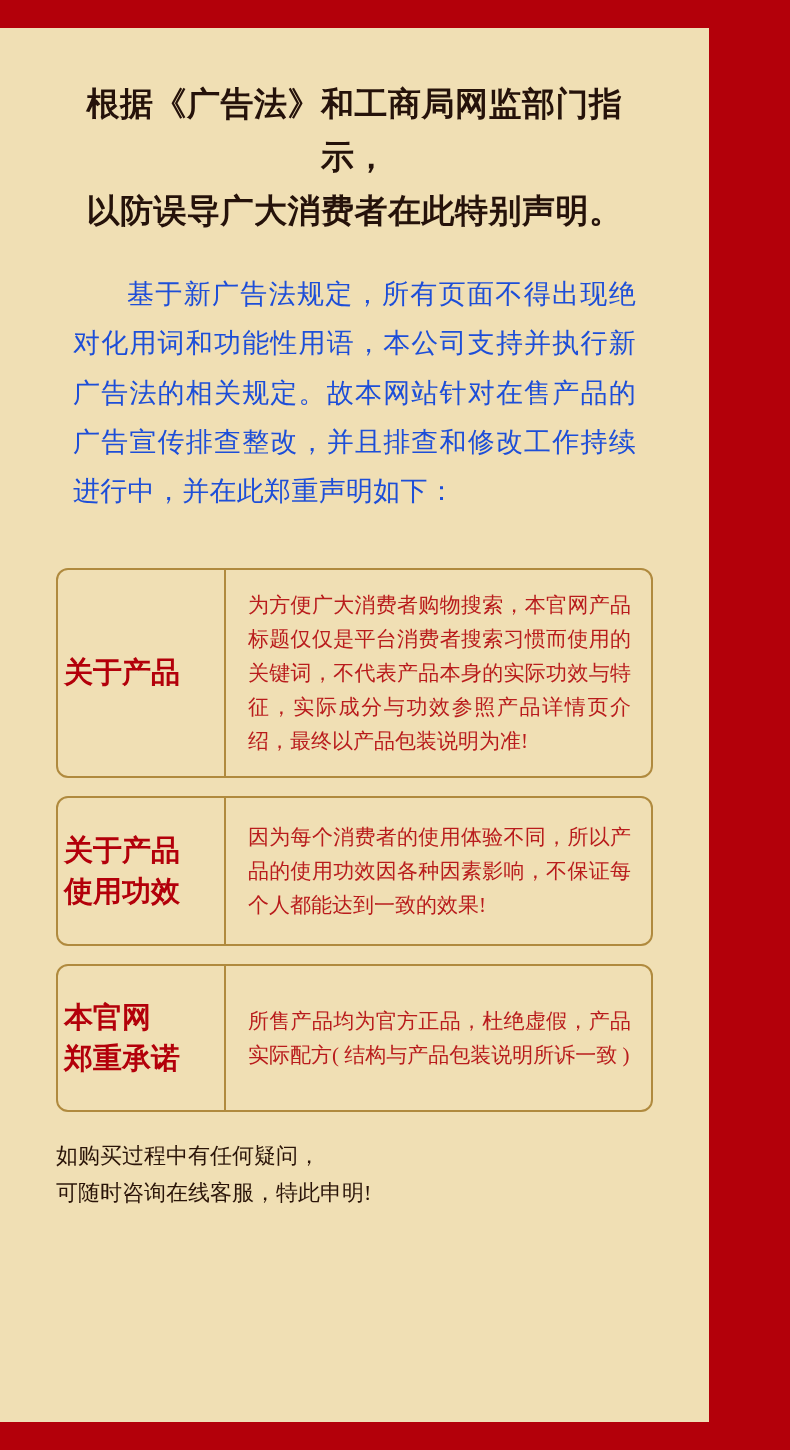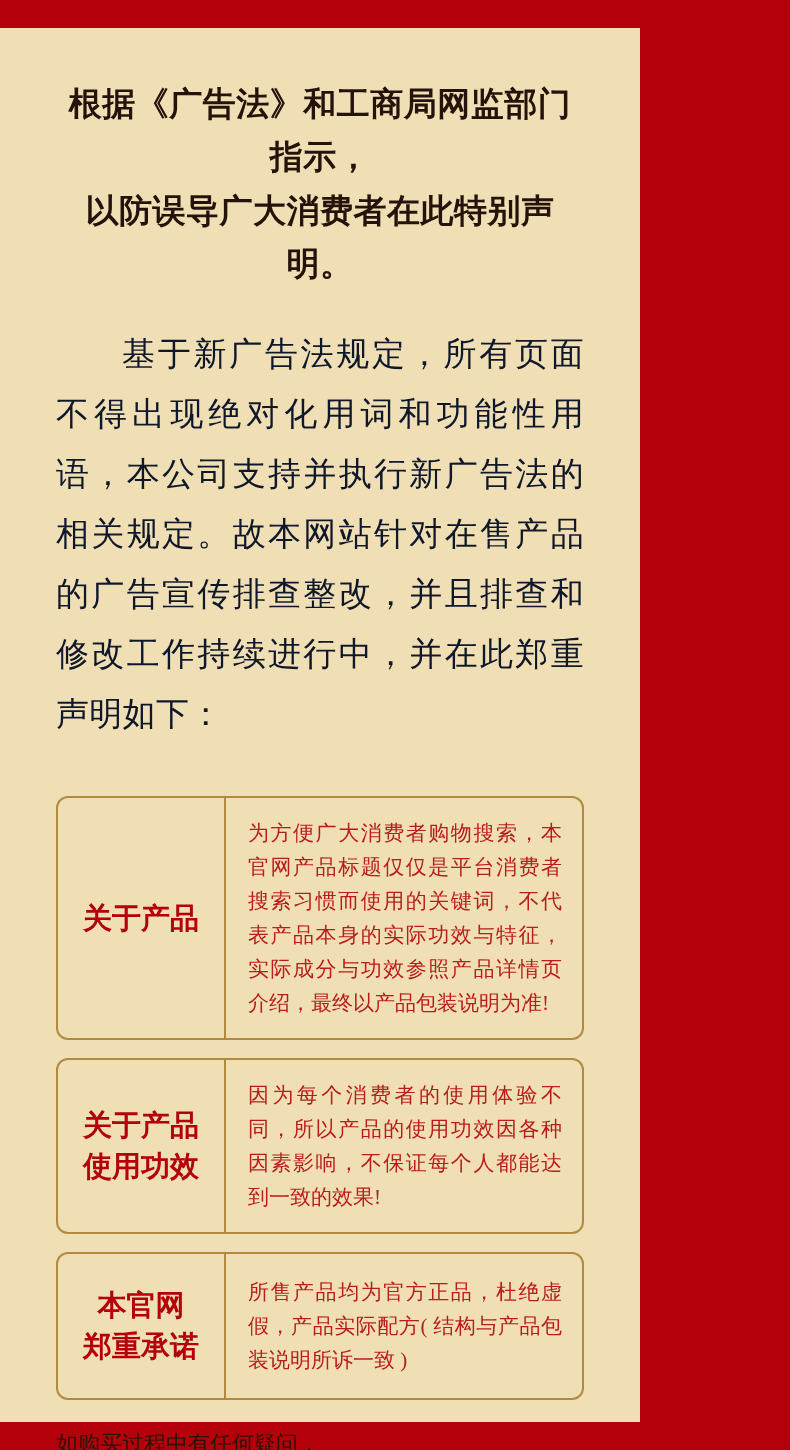--- a/index.html
+++ b/index.html
@@ -17,43 +17,43 @@
     position: relative;
     width: 790px;
     height: 1450px;
     background: #b3000a;
     box-sizing: border-box;
   }
   .inner {
     position: absolute;
     left: 0;
     top: 28px;
-    width: 640px;
+    width: 709px;
     height: 1394px;
     background: #f0dfb4;
     box-sizing: border-box;
     padding: 0 56px;
   }
   .headline {
     margin: 0;
     padding-top: 50px;
     text-align: center;
     color: #25120a;
     font-weight: bold;
     font-size: 33px;
     line-height: 1.62;
     letter-spacing: 0.5px;
   }
   .headline .l2 {
     display: block;
   }
   .body-para {
-    margin: 0;
-    color: #0f172a;
-    font-size: 33px;
+    margin: 17px;
+    color: #1d4ed8;
+    font-size: 27px;
     line-height: 1.82;
     text-align: justify;
     text-justify: inter-ideograph;
     letter-spacing: 0.3px;
   }
   .p1 {
     margin-top: 32px;
     text-indent: 2em;
   }
   .p2 {
@@ -69,21 +69,21 @@
     display: flex;
     align-items: stretch;
     margin-bottom: 18px;
     box-sizing: border-box;
     min-height: 150px;
   }
   .card .label {
     flex: 0 0 168px;
     display: flex;
     flex-direction: column;
-    align-items: center;
+    align-items: flex-start;
     justify-content: center;
     color: #b3000a;
     font-weight: bold;
     font-size: 29px;
     line-height: 1.42;
     border-right: 2px solid #b08a3e;
     padding: 10px 6px;
     box-sizing: border-box;
     text-align: center;
   }

